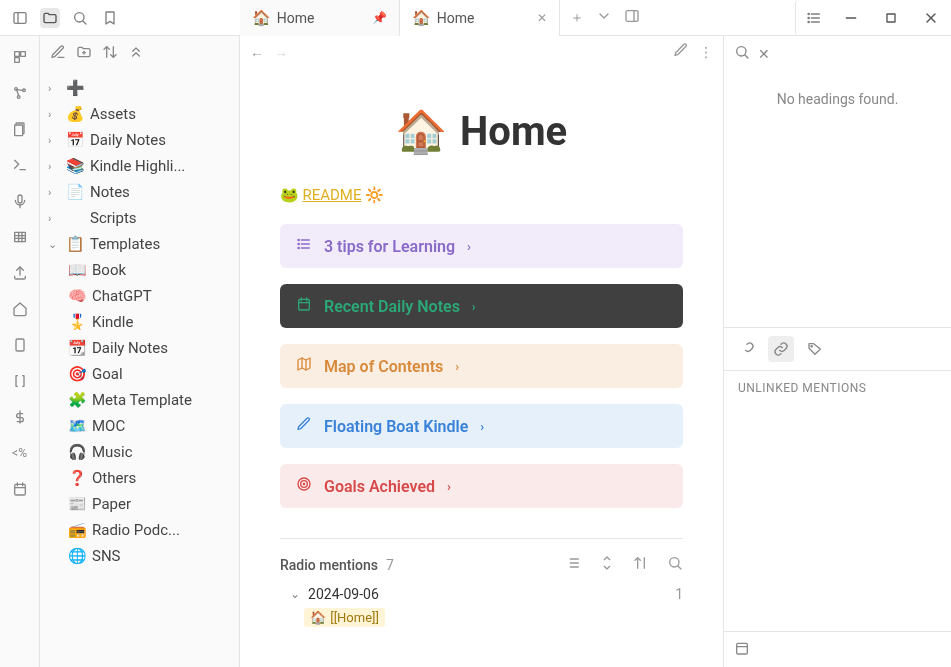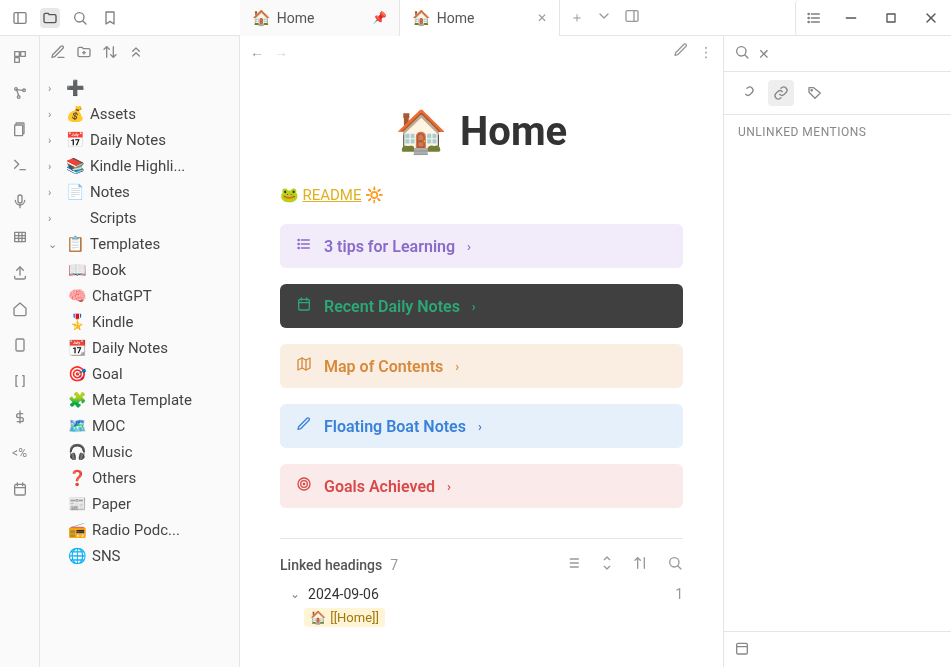--- a/index.html
+++ b/index.html
@@ -403,37 +403,37 @@
                 <line x1="9" y1="3" x2="9" y2="18"></line>
                 <line x1="15" y1="6" x2="15" y2="21"></line>
               </svg></span>
             <span>Map of Contents</span>
             <span class="co-chev">›</span>
           </div>
           <div class="callout co-blue">
             <span class="co-icon"><svg viewBox="0 0 24 24">
                 <path d="M16.5 3.5a2.1 2.1 0 1 1 3 3L7 19l-4 1 1-4z"></path>
               </svg></span>
-            <span>Floating Boat Notes</span>
+            <span>Floating Boat Kindle</span>
             <span class="co-chev">›</span>
           </div>
           <div class="callout co-red">
             <span class="co-icon"><svg viewBox="0 0 24 24">
                 <circle cx="12" cy="12" r="9"></circle>
                 <circle cx="12" cy="12" r="5"></circle>
                 <circle cx="12" cy="12" r="1"></circle>
               </svg></span>
             <span>Goals Achieved</span>
             <span class="co-chev">›</span>
           </div>
         </div>
 
       <div class="linked-section">
         <div class="linked-header">
-          <span style="font-weight:500">Linked headings</span>
+          <span style="font-weight:500">Radio mentions</span>
           <span class="count">7</span>
           <span class="spacer"></span>
           <span class="ico"><svg viewBox="0 0 24 24">
                 <line x1="8" y1="6" x2="20" y2="6"></line>
                 <line x1="8" y1="12" x2="20" y2="12"></line>
                 <line x1="8" y1="18" x2="20" y2="18"></line>
               </svg></span>
           <span class="ico"><svg viewBox="0 0 24 24">
                 <polyline points="8 7 12 3 16 7"></polyline>
                 <polyline points="8 17 12 21 16 17"></polyline>
@@ -461,20 +461,23 @@
     </div>
   </div>
 
   <div class="right-panel">
     <div class="right-toolbar">
       <span><svg viewBox="0 0 24 24">
             <circle cx="11" cy="11" r="7"></circle>
             <line x1="21" y1="21" x2="16" y2="16"></line>
           </svg></span>
       <span>✕</span>
+    </div>
+    <div class="right-body">
+      <span>No headings found.</span>
     </div>
     <div class="right-tags">
       <span>
           <svg viewBox="0 0 24 24">
             <path d="M10 14a5 5 0 0 0 7 0l3-3a5 5 0 0 0-7-7l-1 1"></path>
           </svg>
         </span>
       <span class="active">
           <svg viewBox="0 0 24 24">
             <path d="M14 10a5 5 0 0 0-7 0l-3 3a5 5 0 0 0 7 7l1-1"></path>

